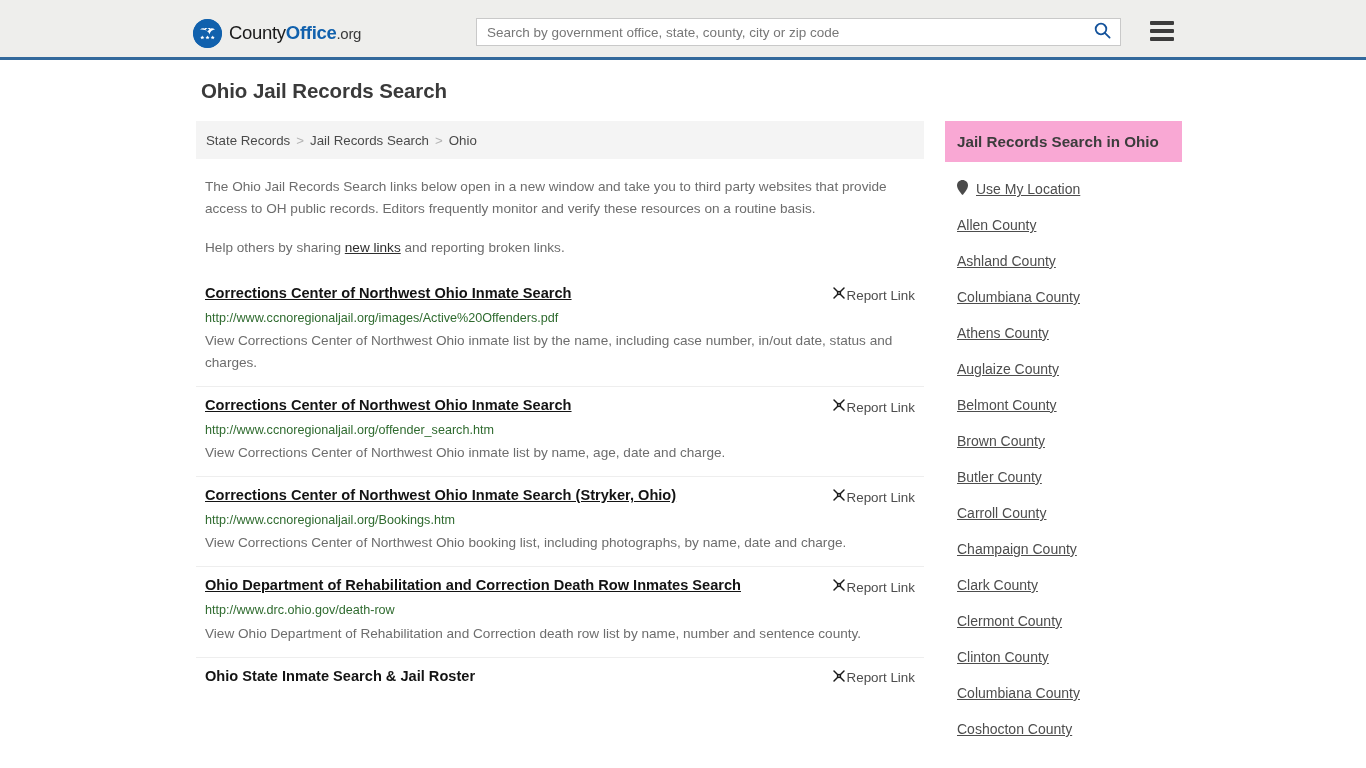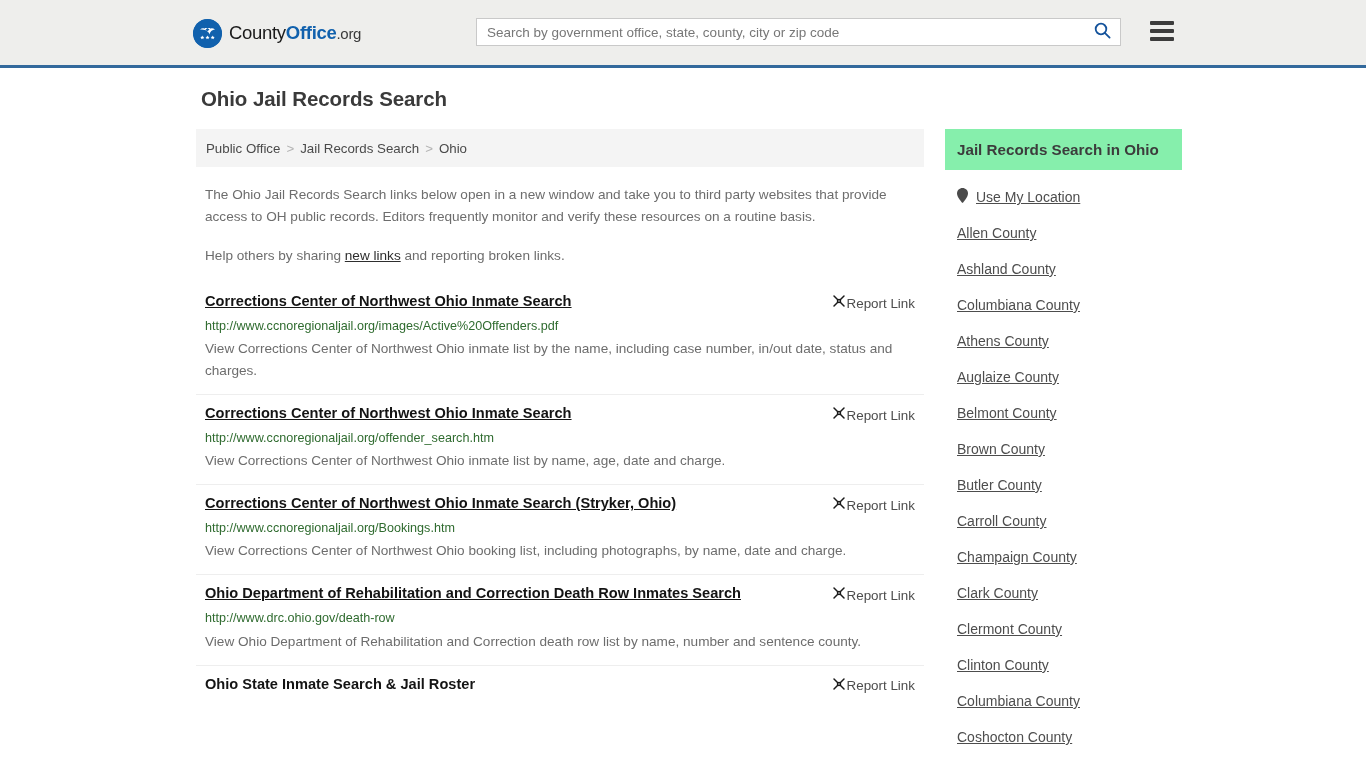--- a/index.html
+++ b/index.html
@@ -8,21 +8,21 @@
     width: 1366px; height: 768px;
     overflow: hidden;
     background: #ffffff;
     font-family: "Liberation Sans", sans-serif;
     -webkit-font-smoothing: antialiased;
   }
 
   
   .site-header {
     position: relative;
-    height: 68px;
+    height: 60px;
     background: #eeeeec;
     border-bottom: 3px solid #33699c;
     display: flex;
     align-items: center;
   }
   .logo-wrap {
     position: absolute;
     left: 193px;
     top: 19px;
     display: flex;
@@ -200,21 +200,21 @@
   }
   .result-desc {
     margin-top: 4px;
     font-size: 13.6px;
     line-height: 1.62;
     color: #6d6d6d;
   }
 
   
   .side-header {
-    background: #86efac;
+    background: #f9a8d4;
     height: 41px;
     display: flex;
     align-items: center;
     padding: 0 12px;
     font-size: 15.2px;
     font-weight: 700;
     color: #3c3c3c;
   }
   .side-list {
     list-style: none;
@@ -278,21 +278,21 @@
 
 <div class="page">
 
   <h1 class="page-title">Ohio Jail Records Search</h1>
 
   <div class="content-row">
 
     <div class="main-col">
 
       <nav class="breadcrumb">
-        <a href="#">Public Office</a>
+        <a href="#">State Records</a>
         <span class="sep">&gt;</span>
         <a href="#">Jail Records Search</a>
         <span class="sep">&gt;</span>
         <span class="crumb-current">Ohio</span>
       </nav>
 
       <div class="intro">
         <p>The Ohio Jail Records Search links below open in a new window and take you to third party websites that provide access to OH public records. Editors frequently monitor and verify these resources on a routine basis.</p>
         <p><span>Help others by sharing </span><a href="#">new links</a><span> and reporting broken links.</span></p>
       </div>

